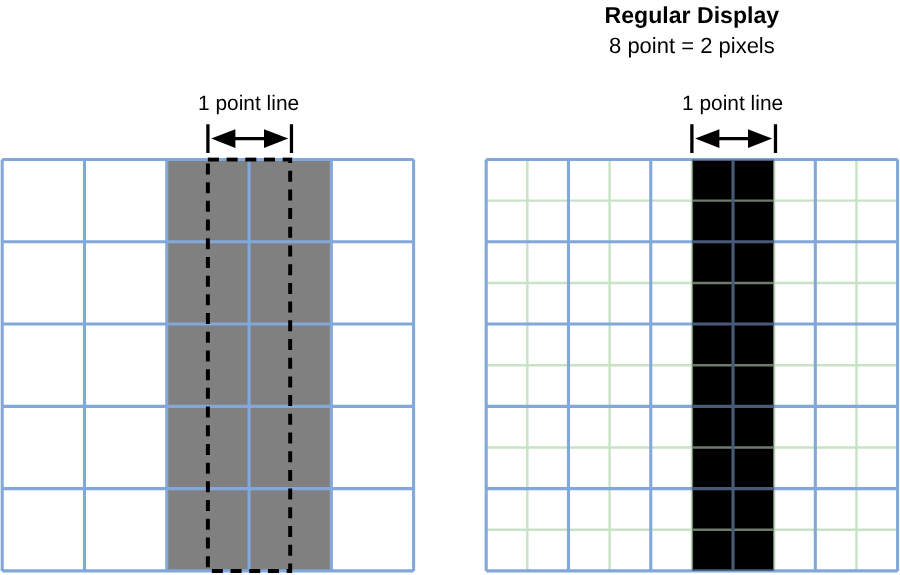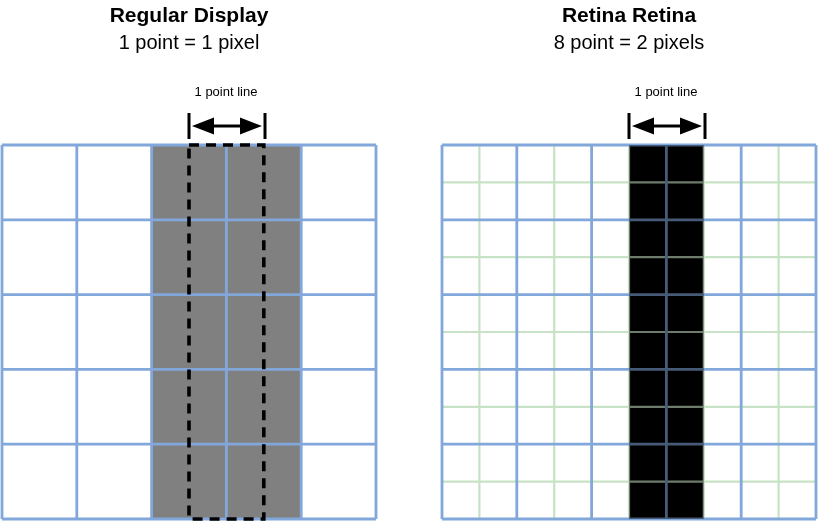--- a/index.html
+++ b/index.html
@@ -5,42 +5,38 @@
   html,body{margin:0;padding:0;background:#ffffff;}
   .stage{
     position:relative;width:818px;height:523px;background:#ffffff;overflow:hidden;
     font-family:"Liberation Sans", sans-serif;color:#000;
   }
   .panel-header{position:absolute;top:3px;text-align:center;line-height:1.15;}
   .panel-header.left{left:0;width:378px;}
   .panel-header.right{left:440px;width:378px;}
   .panel-title{font-size:21px;font-weight:bold;}
   .panel-subtitle{font-size:20px;font-weight:normal;margin-top:4px;}
-  .annotation-label{position:absolute;top:84px;width:200px;text-align:center;font-size:13px;}
+  .annotation-label{position:absolute;top:84px;width:200px;text-align:center;font-size:19px;}
   .annotation-label.left{left:126px;}
   .annotation-label.right{left:566px;}
   .measure-arrow{position:absolute;top:112px;width:80px;height:28px;}
   .measure-arrow.left{left:187px;}
   .measure-arrow.right{left:627px;}
   .grid-svg{position:absolute;top:143px;width:378px;height:378px;}
   .grid-svg.left{left:0;}
   .grid-svg.right{left:440px;}
 </style>
 </head>
 <body>
 
 <div class="stage">
 
-  <div class="panel-header left">
-    <div class="panel-title">Regular Display</div>
-    <div class="panel-subtitle">1 point = 1 pixel</div>
-  </div>
 
   <div class="panel-header right">
-    <div class="panel-title">Retina Retina</div>
+    <div class="panel-title">Regular Display</div>
     <div class="panel-subtitle">8 point = 2 pixels</div>
   </div>
 
   <div class="annotation-label left">1 point line</div>
   <div class="annotation-label right">1 point line</div>
 
   <svg class="measure-arrow left" viewBox="0 0 80 28" aria-hidden="true">
     <line x1="2" y1="1" x2="2" y2="27" stroke="#000" stroke-width="3"></line>
     <line x1="78" y1="1" x2="78" y2="27" stroke="#000" stroke-width="3"></line>
     <line x1="22" y1="14" x2="58" y2="14" stroke="#000" stroke-width="3"></line>

